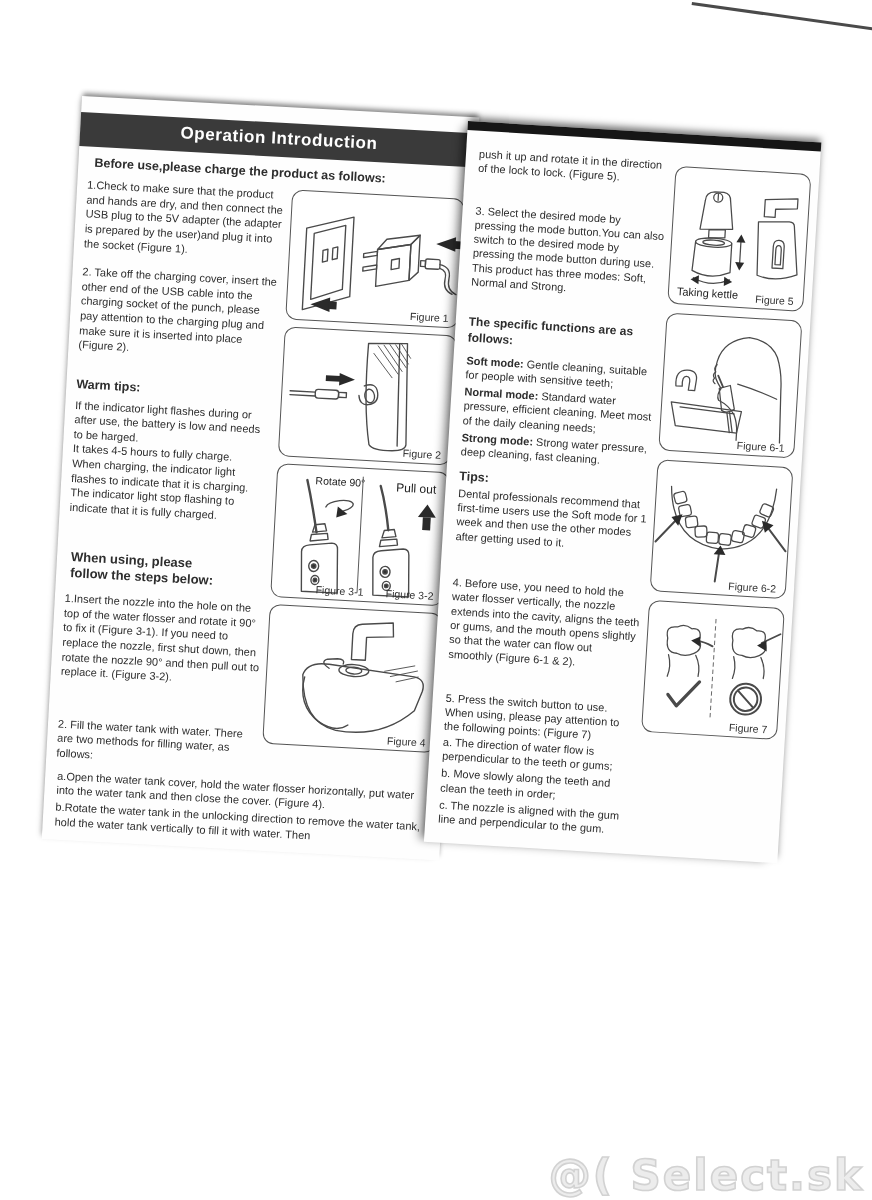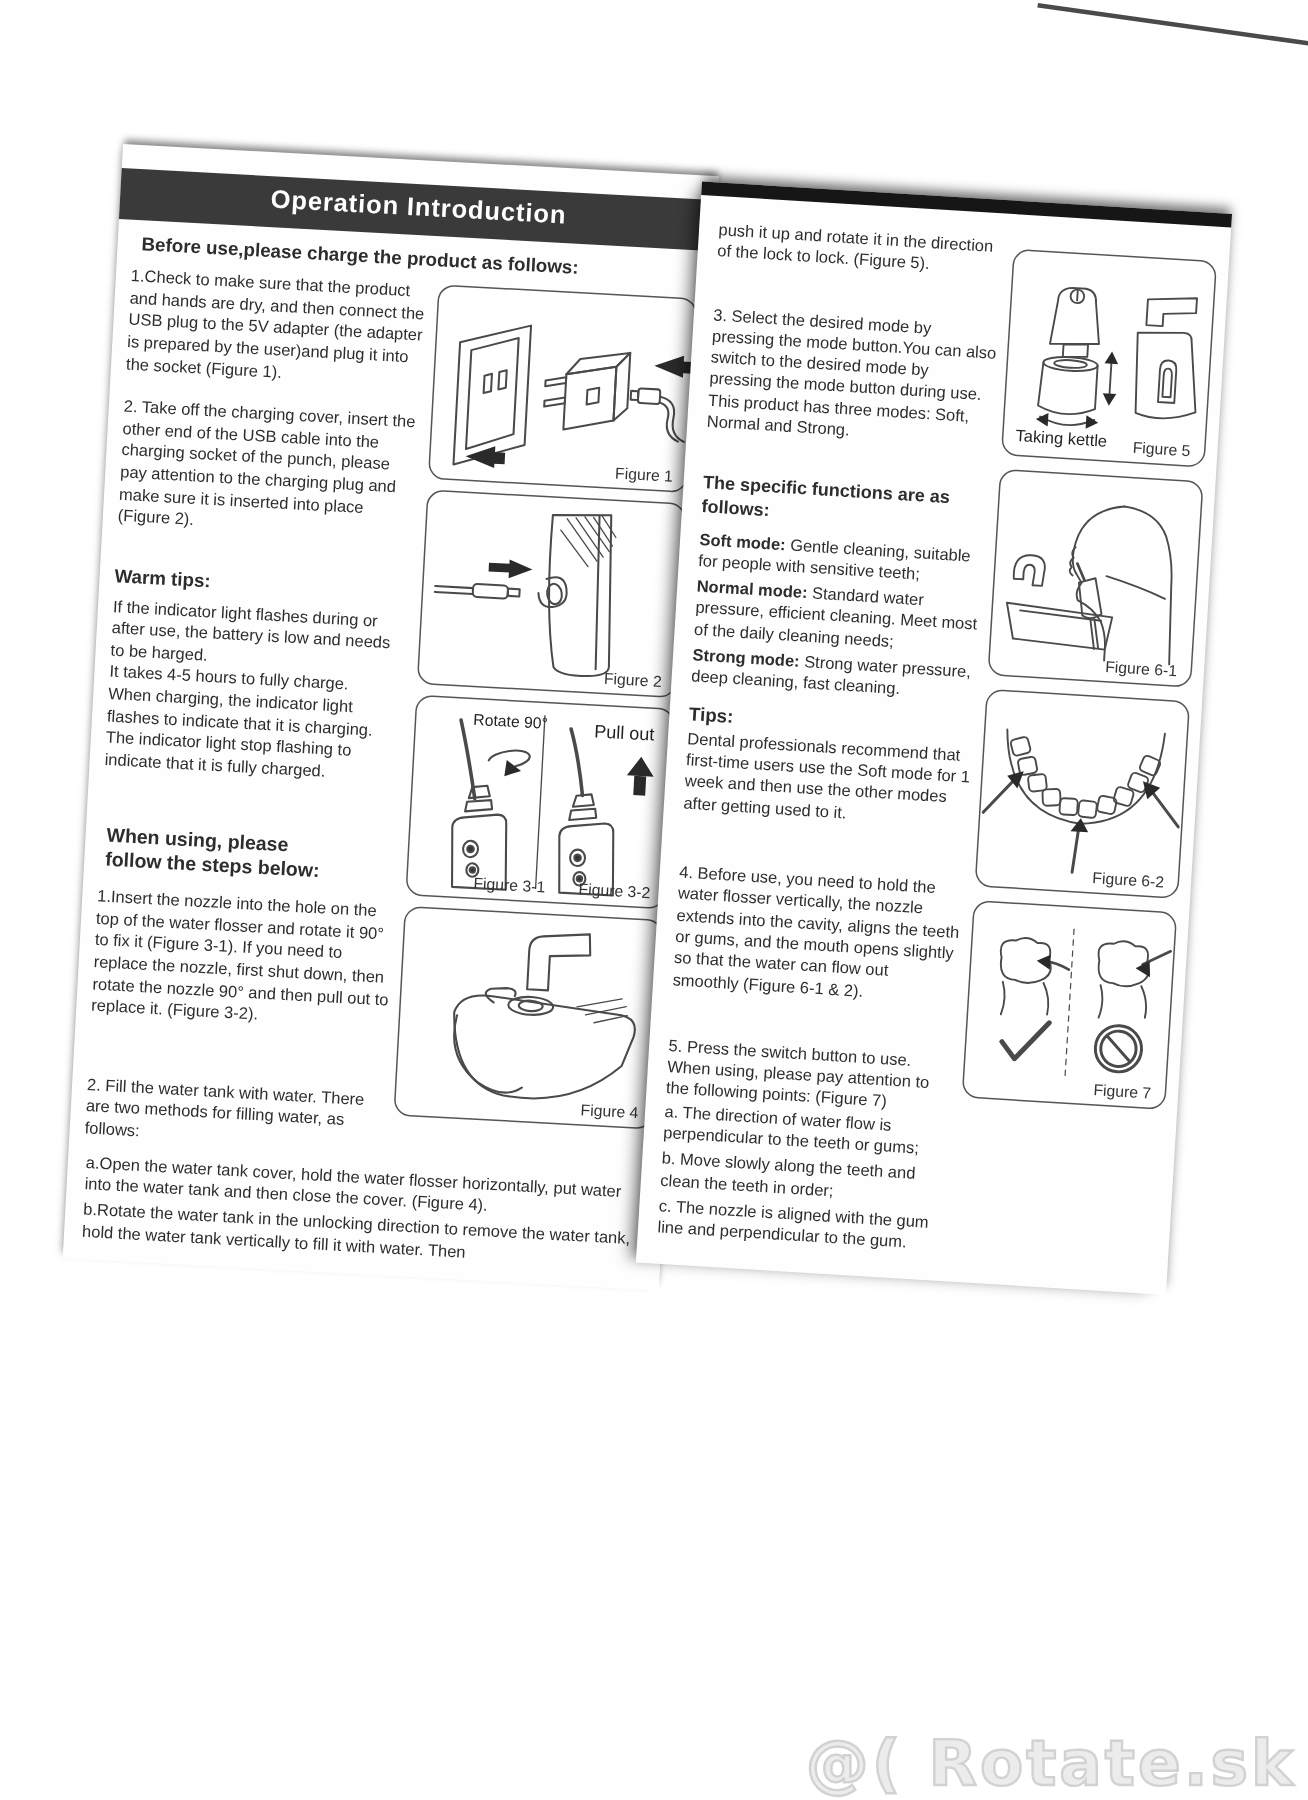--- a/index.html
+++ b/index.html
@@ -320,14 +320,14 @@
               <polygon class="solid" points="121,32 131,26 132,38"></polygon>
             </svg>
             <span class="figlabel">Figure 7</span>
           </div>
 
         </div>
       </div>
     </div>
   </div>
 
-  <div class="watermark">@( Rotate.sk</div>
+  <div class="watermark">@( Select.sk</div>
 </div>
 
 </body></html>

